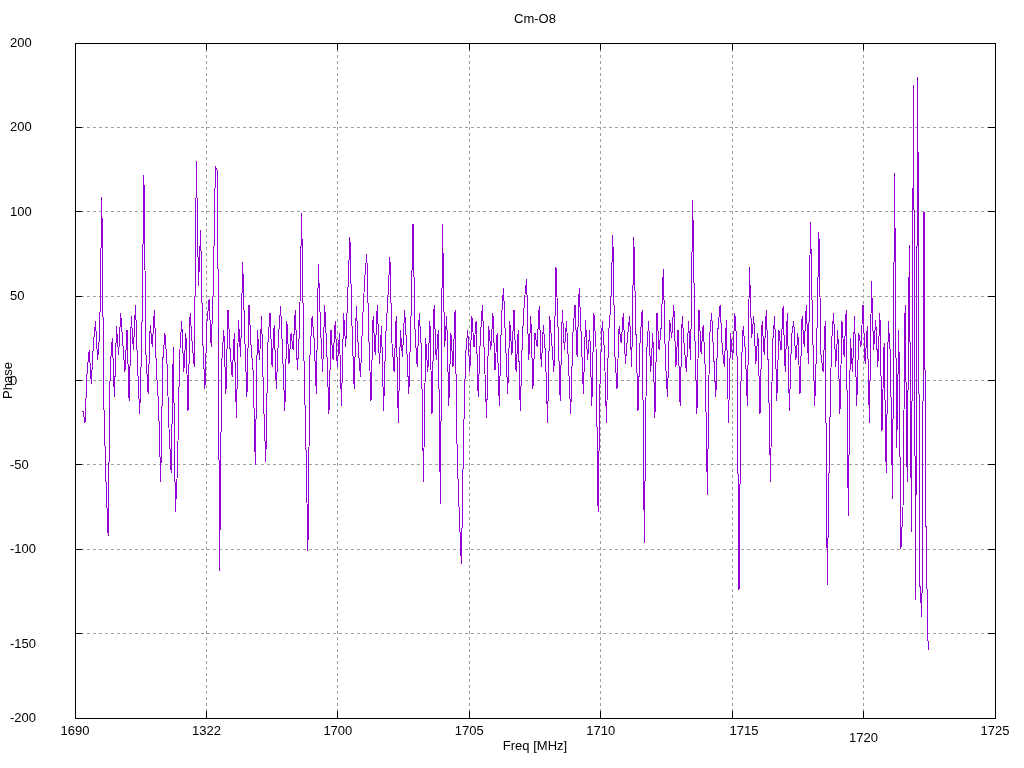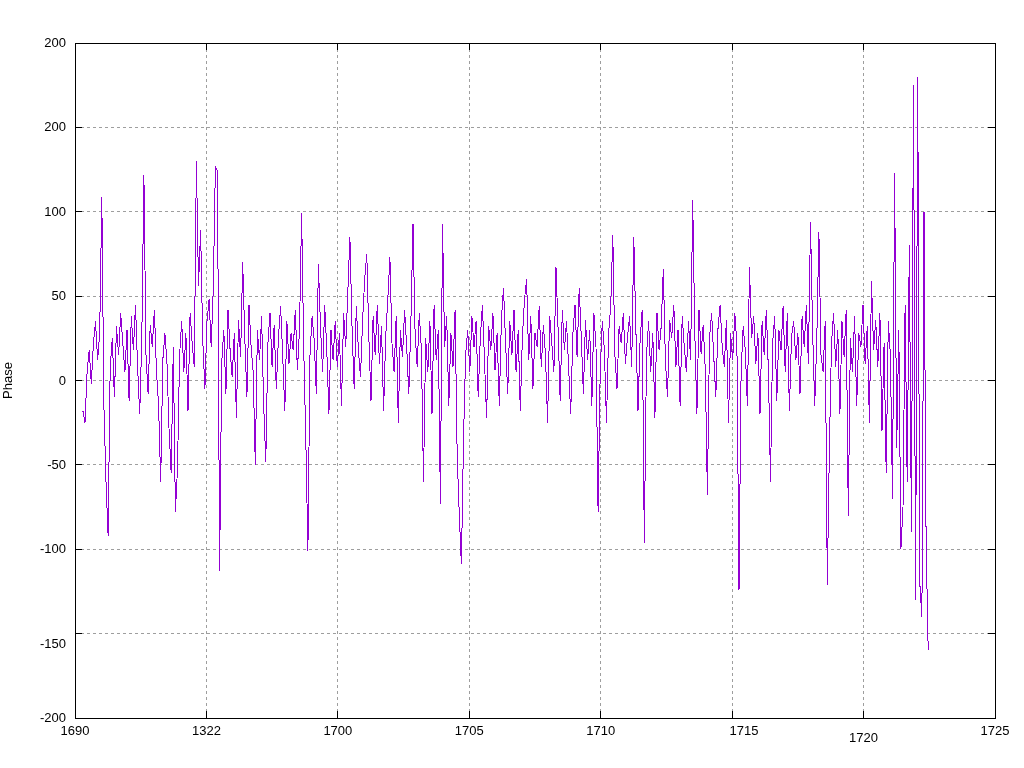--- a/index.html
+++ b/index.html
@@ -5,29 +5,31 @@
   html,body{margin:0;padding:0;background:#ffffff;}
   .figure{position:relative;width:1024px;height:768px;background:#ffffff;
           font-family:"Liberation Sans", sans-serif;color:#000;overflow:hidden;}
   .chart-title{position:absolute;left:75px;top:11px;width:920px;text-align:center;
                font-size:13px;}
   .x-label{position:absolute;left:75px;top:738px;width:920px;text-align:center;
            font-size:13px;}
   .y-label{position:absolute;left:-26px;top:373px;width:66px;text-align:center;
            font-size:13px;transform:rotate(-90deg);transform-origin:center;}
   .tick-label{position:absolute;font-size:13px;line-height:14px;}
-  .ytl{width:56px;text-align:right;}
+  .ytl{width:56px;}
   .xtl{width:60px;text-align:center;}
   svg{position:absolute;left:0;top:0;}
 </style>
 </head>
 <body>
 
 <div class="figure">
+  <div class="chart-title">Cm-O8</div>
   <div class="y-label">Phase</div>
+  <div class="x-label">Freq [MHz]</div>
   <svg id="plot" width="1024" height="768">
       <line x1="206.42857142857142" y1="43" x2="206.42857142857142" y2="718" stroke="#9e9e9e" stroke-width="1" shape-rendering="crispEdges" stroke-dasharray="3,3"></line>
       <line x1="337.85714285714283" y1="43" x2="337.85714285714283" y2="718" stroke="#9e9e9e" stroke-width="1" shape-rendering="crispEdges" stroke-dasharray="3,3"></line>
       <line x1="469.2857142857143" y1="43" x2="469.2857142857143" y2="718" stroke="#9e9e9e" stroke-width="1" shape-rendering="crispEdges" stroke-dasharray="3,3"></line>
       <line x1="600.7142857142857" y1="43" x2="600.7142857142857" y2="718" stroke="#9e9e9e" stroke-width="1" shape-rendering="crispEdges" stroke-dasharray="3,3"></line>
       <line x1="732.1428571428571" y1="43" x2="732.1428571428571" y2="718" stroke="#9e9e9e" stroke-width="1" shape-rendering="crispEdges" stroke-dasharray="3,3"></line>
       <line x1="863.5714285714286" y1="43" x2="863.5714285714286" y2="718" stroke="#9e9e9e" stroke-width="1" shape-rendering="crispEdges" stroke-dasharray="3,3"></line>
       <line x1="75" y1="633.625" x2="995" y2="633.625" stroke="#9e9e9e" stroke-width="1" shape-rendering="crispEdges" stroke-dasharray="3,3"></line>
       <line x1="75" y1="549.25" x2="995" y2="549.25" stroke="#9e9e9e" stroke-width="1" shape-rendering="crispEdges" stroke-dasharray="3,3"></line>
       <line x1="75" y1="464.875" x2="995" y2="464.875" stroke="#9e9e9e" stroke-width="1" shape-rendering="crispEdges" stroke-dasharray="3,3"></line>

